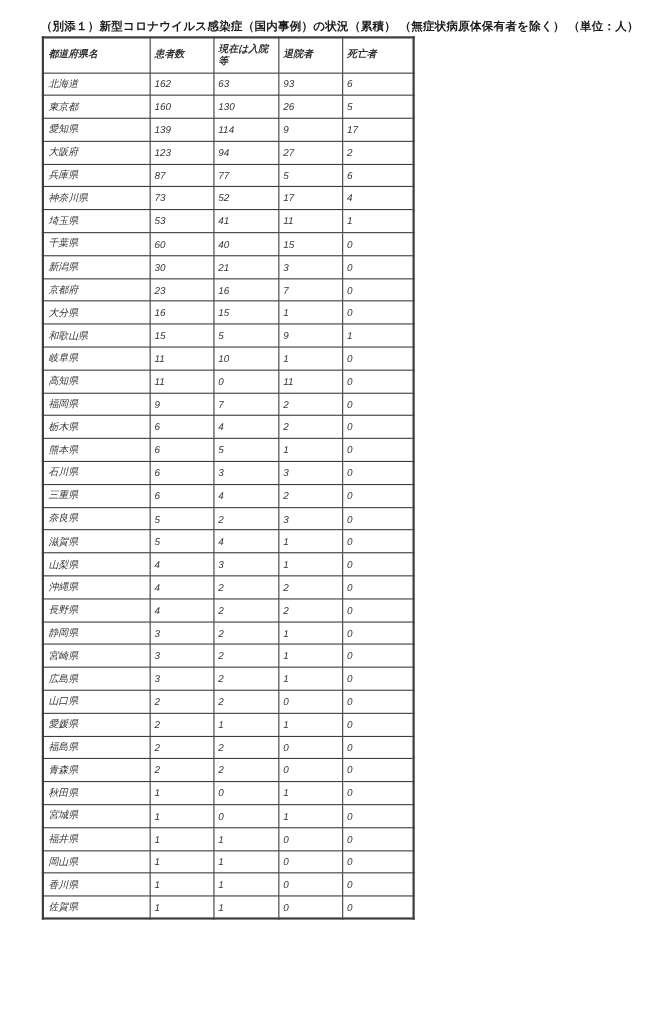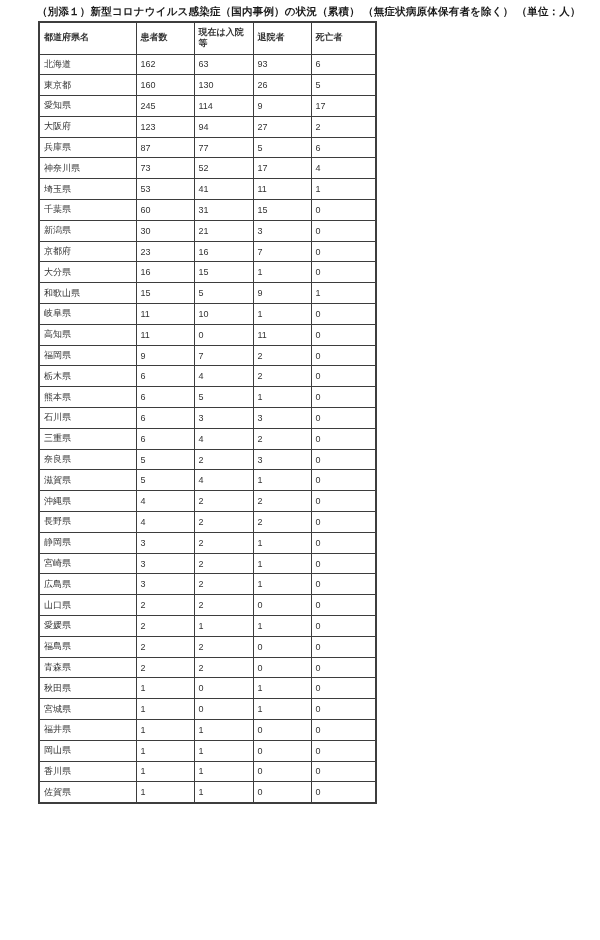--- a/index.html
+++ b/index.html
@@ -14,39 +14,41 @@
     padding: 0;
     background: var(--bg-color);
     font-family: "Liberation Sans", sans-serif;
   }
   .page {
     position: relative;
     width: 600px;
     height: 896px;
     background: var(--bg-color);
     overflow: hidden;
+    margin-top: 12px;
   }
   .doc-title {
     position: absolute;
     left: 37px;
     top: 5px;
     font-size: 10.5px;
     font-weight: bold;
     color: var(--title-color);
     white-space: nowrap;
     letter-spacing: 0.2px;
   }
   table.status-table {
     position: absolute;
     left: 38px;
     top: 21px;
     width: 337px;
     border-collapse: collapse;
     table-layout: fixed;
     border: 2px solid var(--border-color);
+    font-style: italic;
   }
   .status-table th,
   .status-table td {
     border: 1px solid var(--border-color);
     font-size: 9px;
     color: var(--text-color);
     text-align: left;
     vertical-align: middle;
     padding: 1px 2px 1px 4px;
     overflow: hidden;
@@ -100,21 +102,21 @@
         </tr>
         <tr>
           <td>東京都</td>
           <td>160</td>
           <td>130</td>
           <td>26</td>
           <td>5</td>
         </tr>
         <tr>
           <td>愛知県</td>
-          <td>245</td>
+          <td>139</td>
           <td>114</td>
           <td>9</td>
           <td>17</td>
         </tr>
         <tr>
           <td>大阪府</td>
           <td>123</td>
           <td>94</td>
           <td>27</td>
           <td>2</td>
@@ -136,21 +138,21 @@
         <tr>
           <td>埼玉県</td>
           <td>53</td>
           <td>41</td>
           <td>11</td>
           <td>1</td>
         </tr>
         <tr>
           <td>千葉県</td>
           <td>60</td>
-          <td>31</td>
+          <td>40</td>
           <td>15</td>
           <td>0</td>
         </tr>
         <tr>
           <td>新潟県</td>
           <td>30</td>
           <td>21</td>
           <td>3</td>
           <td>0</td>
         </tr>
@@ -232,20 +234,27 @@
           <td>0</td>
         </tr>
         <tr>
           <td>滋賀県</td>
           <td>5</td>
           <td>4</td>
           <td>1</td>
           <td>0</td>
         </tr>
         <tr>
+          <td>山梨県</td>
+          <td>4</td>
+          <td>3</td>
+          <td>1</td>
+          <td>0</td>
+        </tr>
+        <tr>
           <td>沖縄県</td>
           <td>4</td>
           <td>2</td>
           <td>2</td>
           <td>0</td>
         </tr>
         <tr>
           <td>長野県</td>
           <td>4</td>
           <td>2</td>

